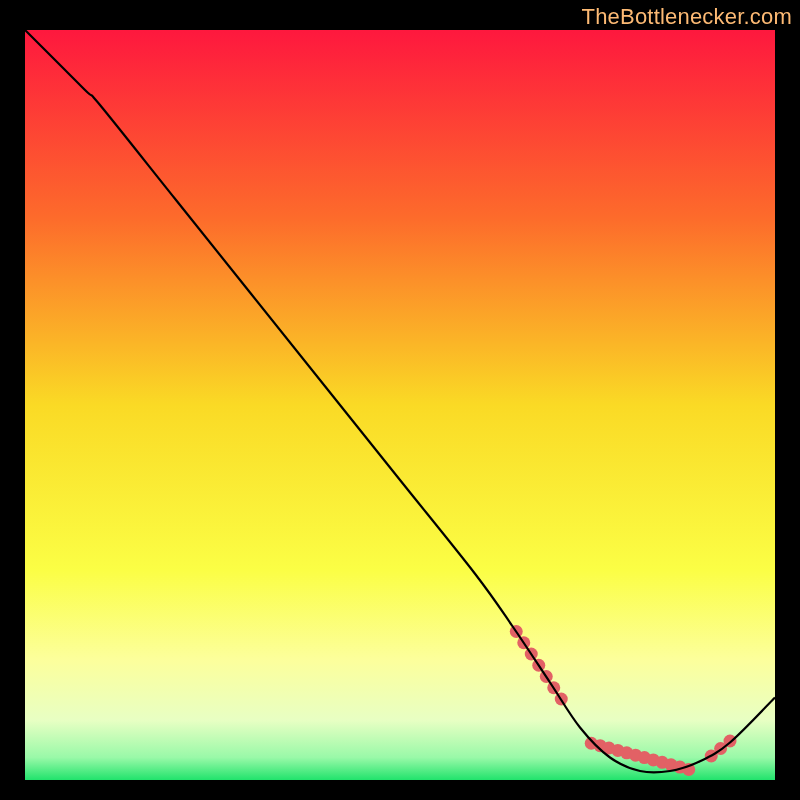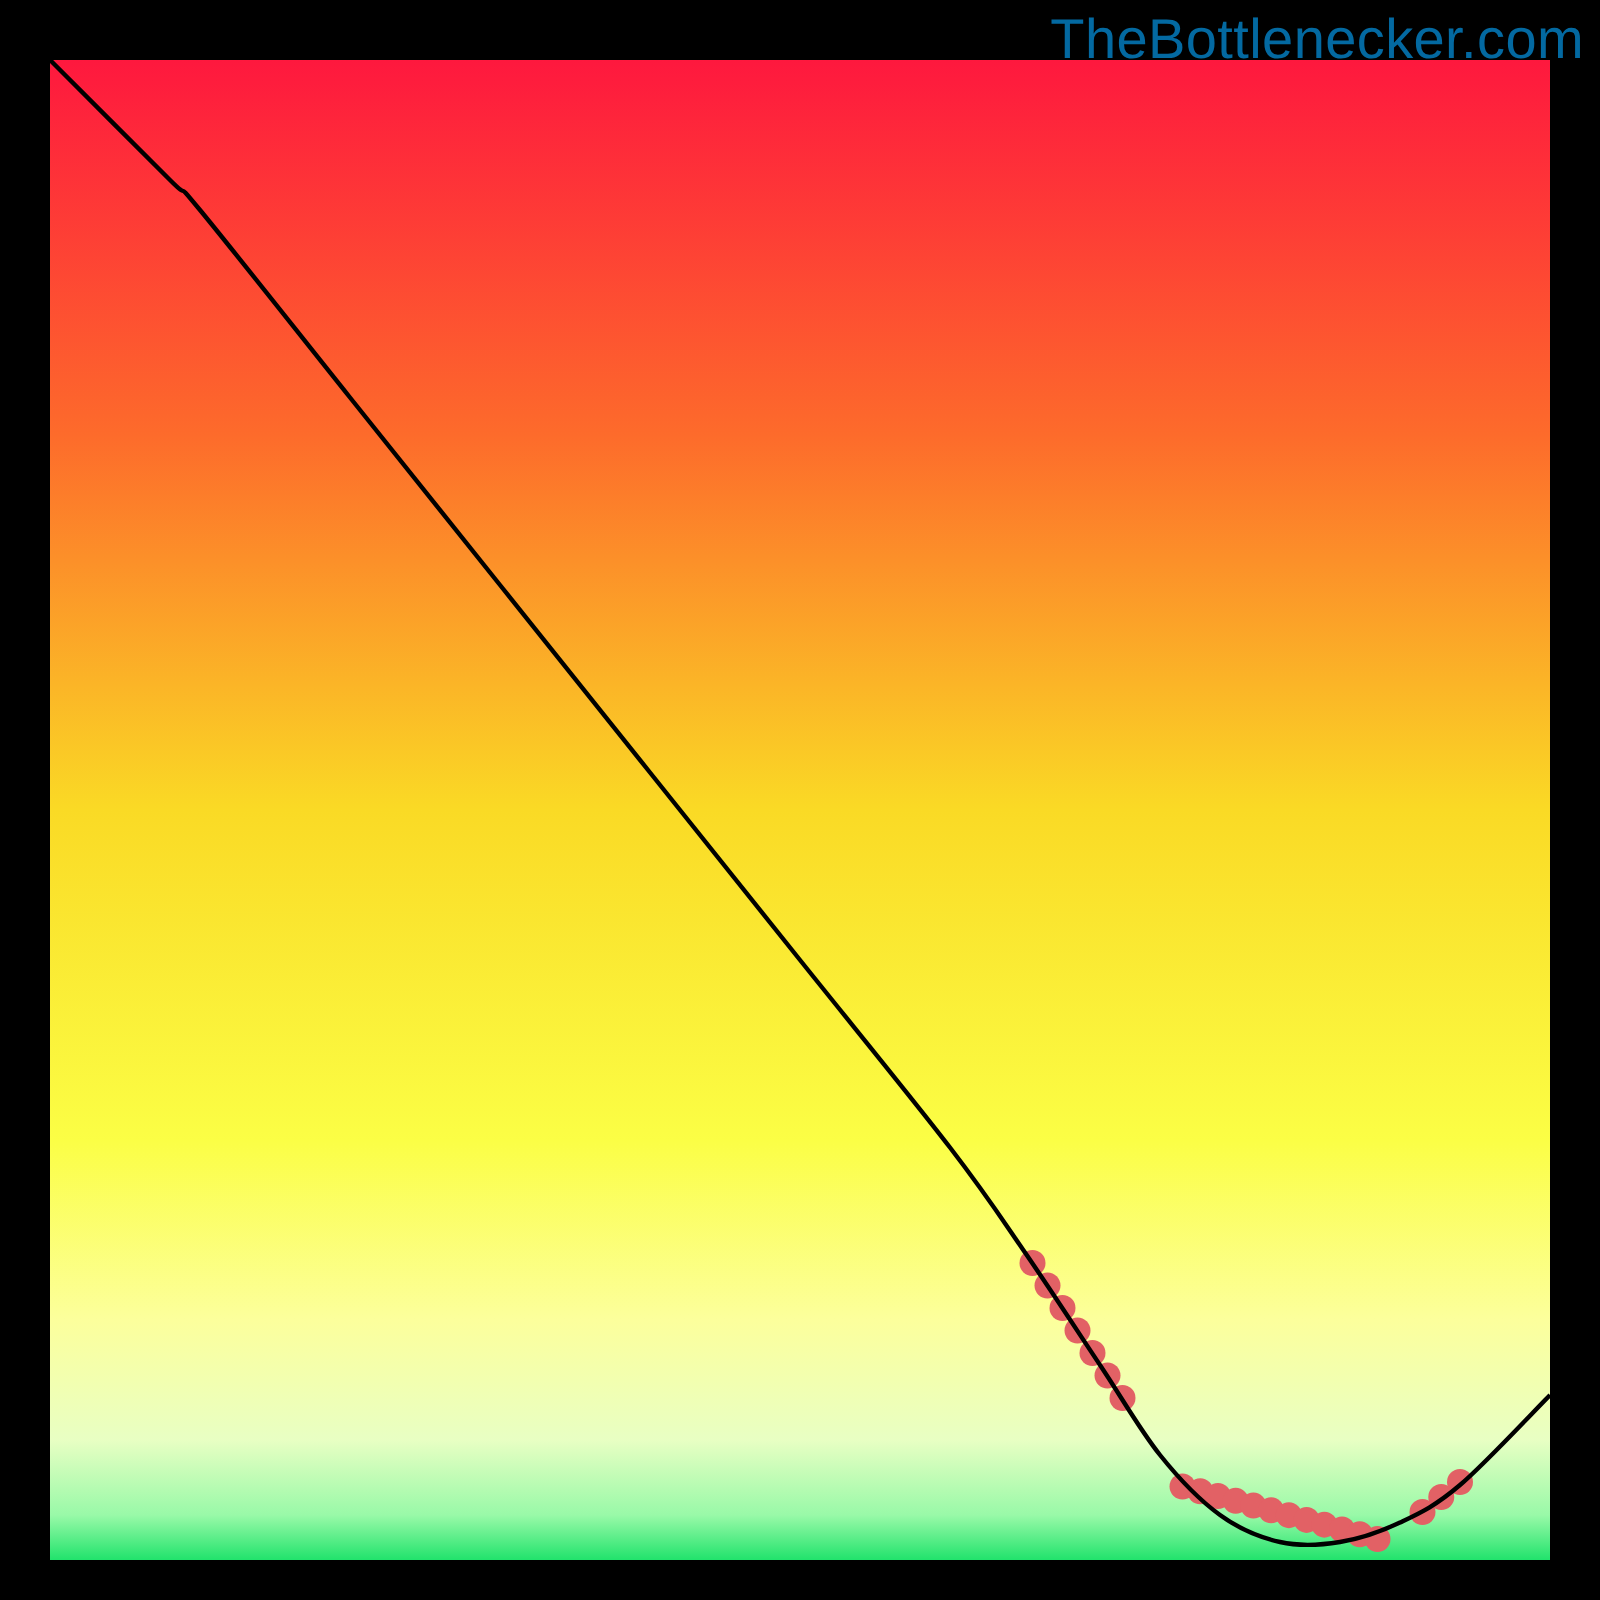--- a/index.html
+++ b/index.html
@@ -14,22 +14,22 @@
     position: relative;
     width: 800px;
     height: 800px;
     background: #000;
   }
   .watermark {
     position: absolute;
     top: 4px;
     right: 8px;
     font-family: Arial, Helvetica, sans-serif;
-    font-size: 28px;
-    color: #0369a1;
+    font-size: 22px;
+    color: #fdba74;
     z-index: 10;
     letter-spacing: 0.2px;
   }
   .plot {
     position: absolute;
     left: 25px;
     top: 30px;
     width: 750px;
     height: 750px;
   }

